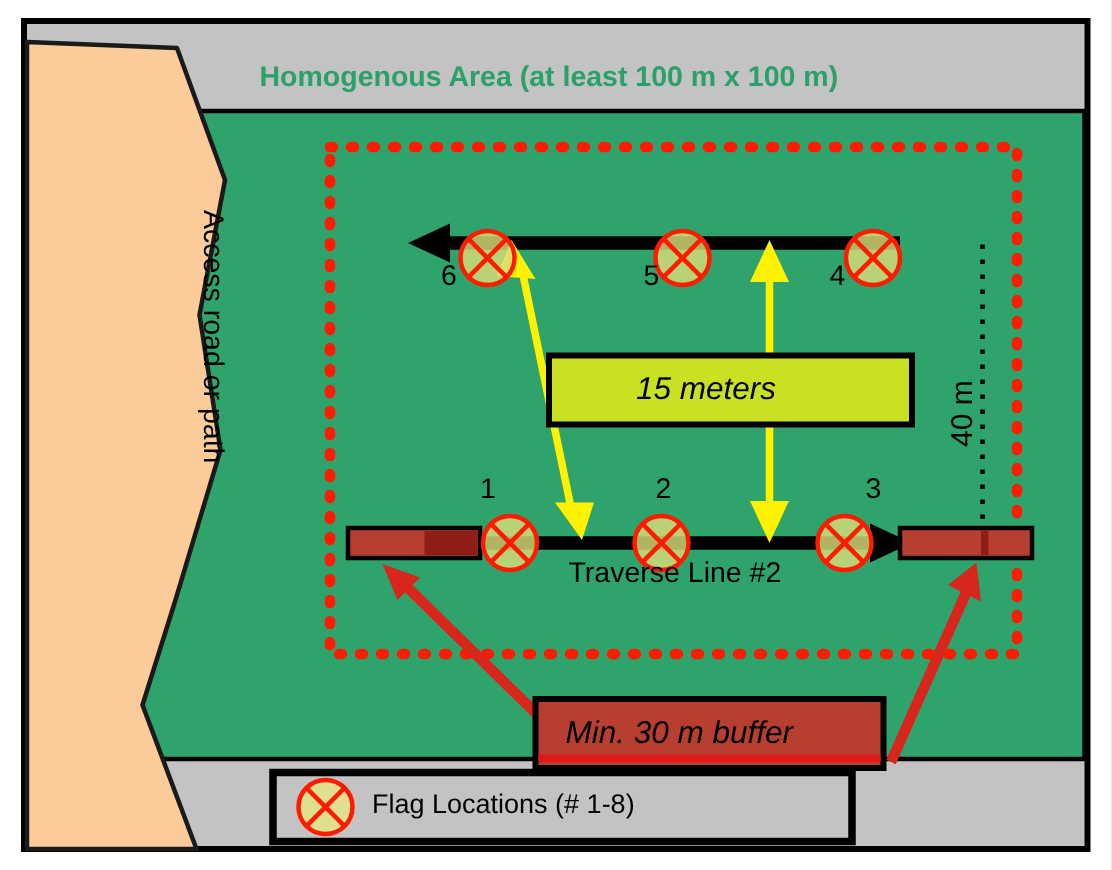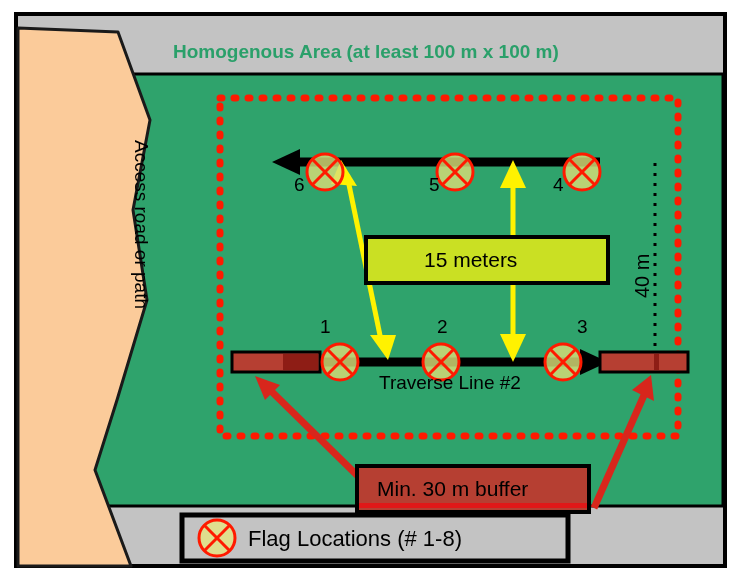--- a/index.html
+++ b/index.html
@@ -42,23 +42,24 @@
     font-size: 19px;
     color: #000;
   }
   .flagnum {
     font-size: 19px;
     color: #000;
   }
   .boxlbl {
     font-size: 21px;
     color: #000;
+    font-style: italic;
   }
   .legend-lbl {
-    font-size: 22px;
+    font-size: 18px;
     color: #000;
   }
   .rot-cw {
     transform-origin: 0 0;
     transform: rotate(90deg);
   }
   .rot-ccw {
     transform-origin: 0 0;
     transform: rotate(-90deg);
   }

